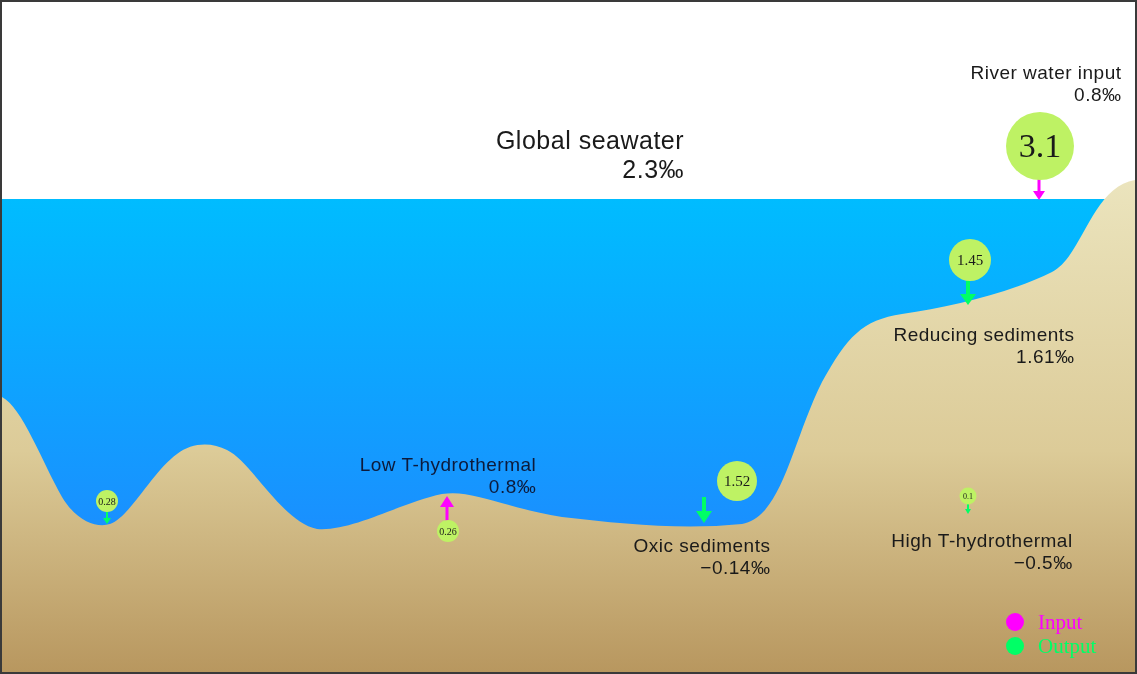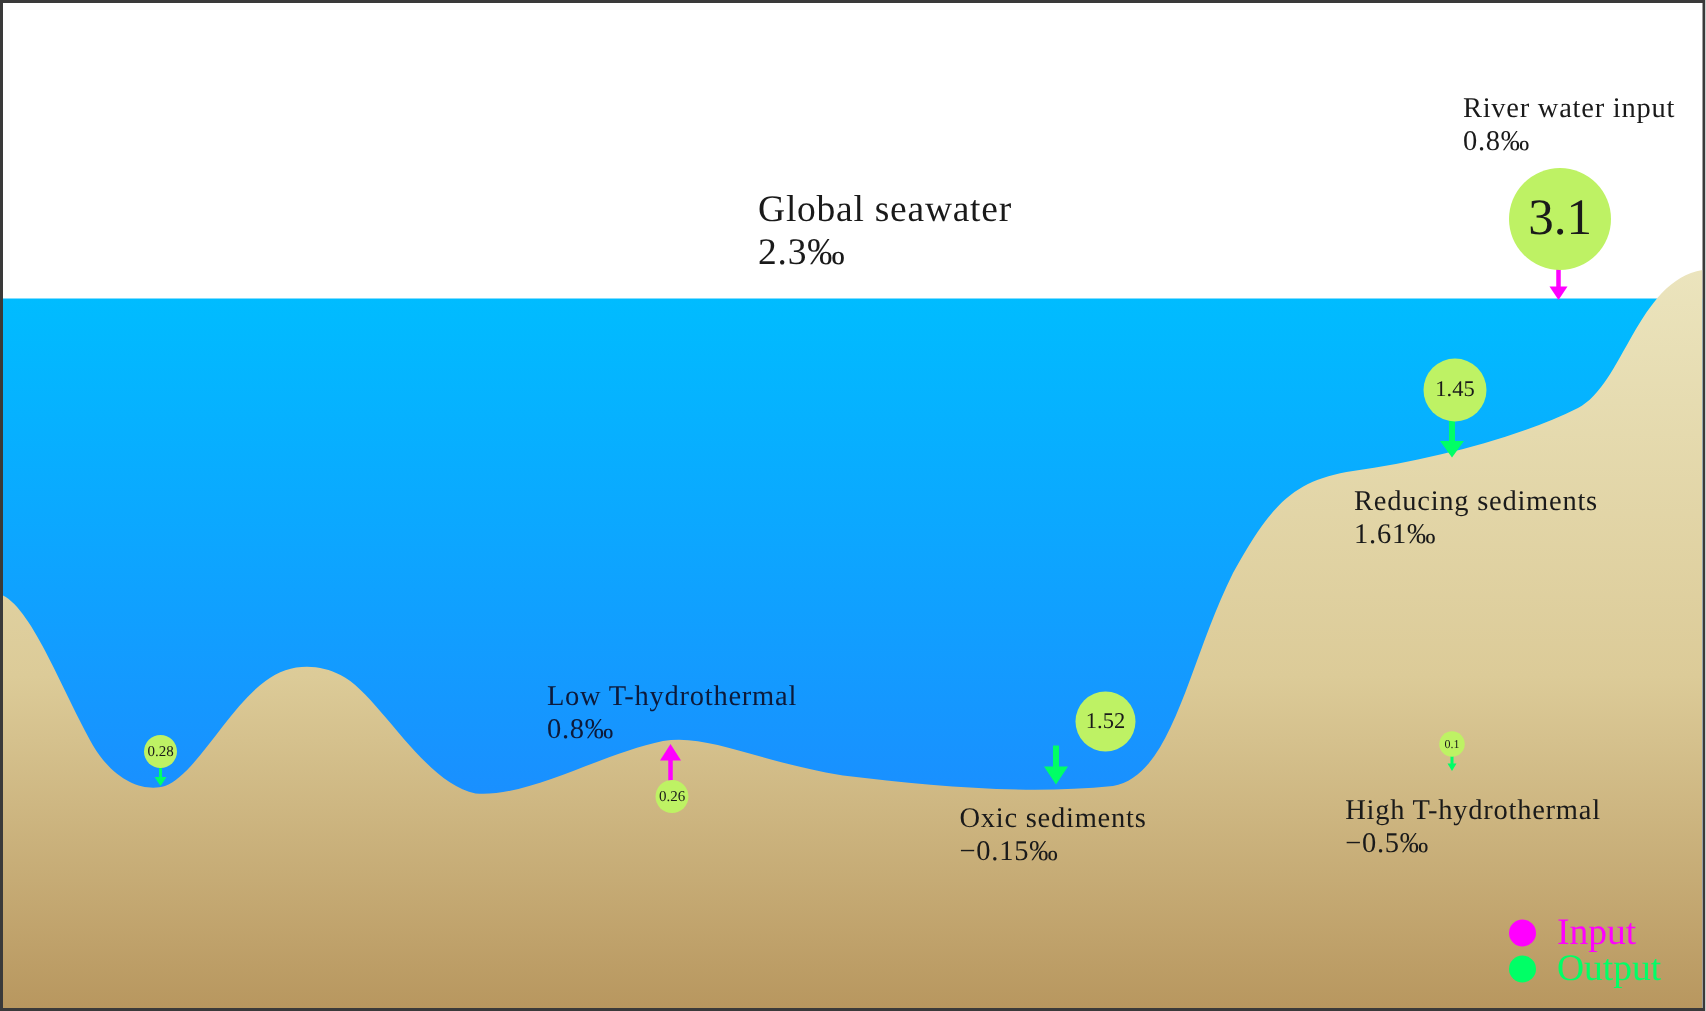--- a/index.html
+++ b/index.html
@@ -5,42 +5,42 @@
     html, body { margin: 0; padding: 0; background: #ffffff; }
     body { width: 1137px; height: 674px; overflow: hidden; }
     .frame {
       position: relative; width: 1133px; height: 670px;
       border: 2px solid #3a3a3a; border-right-width: 2px;
       background: #ffffff; overflow: hidden;
       font-family: "Liberation Serif", "DejaVu Serif", serif;
     }
     svg.scene { position: absolute; left: 0; top: 0; }
     .lbl {
-      position: absolute; color: #1a1a1a; text-align: left;
+      position: absolute; color: #1a1a1a; text-align: right;
       white-space: nowrap; line-height: 1.15;
-      font-family: Liberation Serif, serif;
+      font-family: Liberation Sans, sans-serif;
       transform: translateX(-50%);
     }
     .lbl .t { display: block; }
     .lbl.big { font-size: 25px; letter-spacing: 0.5px; }
     .lbl.mid { font-size: 19px; letter-spacing: 0.5px; }
     .lbl.dark { color: #0d1a3a; }
     .bubble {
       position: absolute; border-radius: 50%;
       display: flex; align-items: center; justify-content: center;
       transform: translate(-50%, -50%);
       color: #1a1a1a;
       font-family: "Liberation Serif", "DejaVu Serif", serif;
     }
     .bubble.in { background: #bef264; }
     .bubble.out { background: #bef264; }
     .legend {
       position: absolute; left: 1004px; top: 608px;
       font-family: "Liberation Serif", "DejaVu Serif", serif;
-      font-size: 25px; line-height: 24px;
+      font-size: 21px; line-height: 24px;
     }
     .legend-row { display: flex; align-items: center; gap: 14px; }
     .legend-dot { width: 18px; height: 18px; border-radius: 50%; display: inline-block; }
   </style>
 </head>
 <body>
 
 <div class="frame">
 
   <svg class="scene" width="1133" height="670" viewBox="0 0 1133 670">
@@ -126,21 +126,21 @@
   </div>
   <div class="bubble in" style="left:446px; top:529px; width:22px; height:22px; font-size:10px;">
     <span>0.26</span>
   </div>
 
   <div class="bubble out" style="left:703px; top:479px; width:40px; height:40px; font-size:15px;margin-left:32px;">
     <span>1.52</span>
   </div>
   <div class="lbl mid" style="left:700px; top:533px;">
     <span class="t">Oxic sediments</span>
-    <span class="t">−0.15‰</span>
+    <span class="t">−0.14‰</span>
   </div>
 
   <div class="bubble out" style="left:966px; top:494px; width:17px; height:17px; font-size:8px;">
     <span>0.1</span>
   </div>
   <div class="lbl mid" style="left:980px; top:528px;">
     <span class="t">High T-hydrothermal</span>
     <span class="t">−0.5‰</span>
   </div>
 

